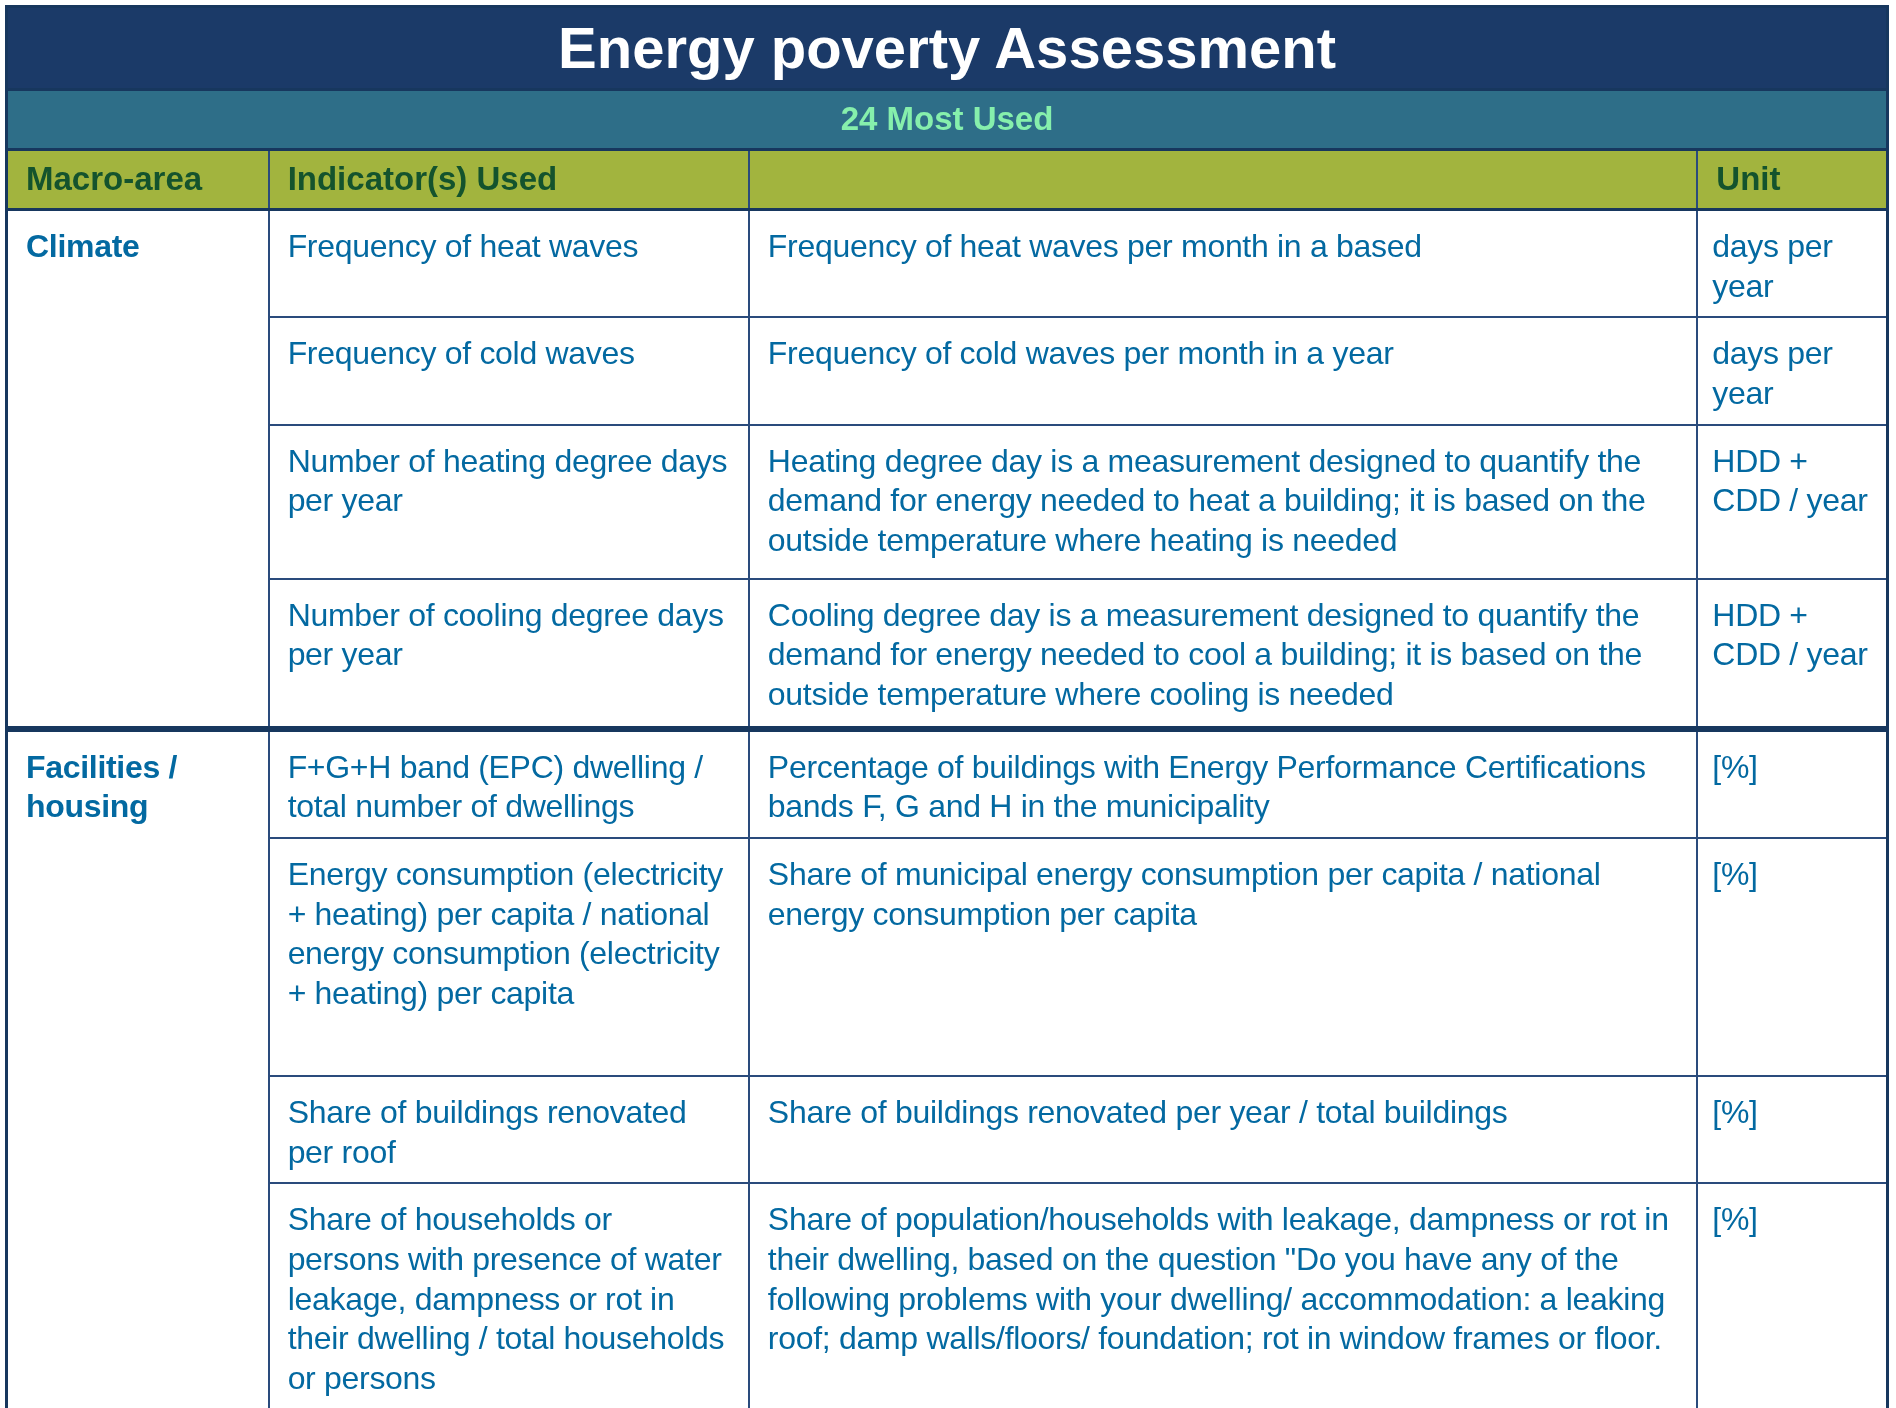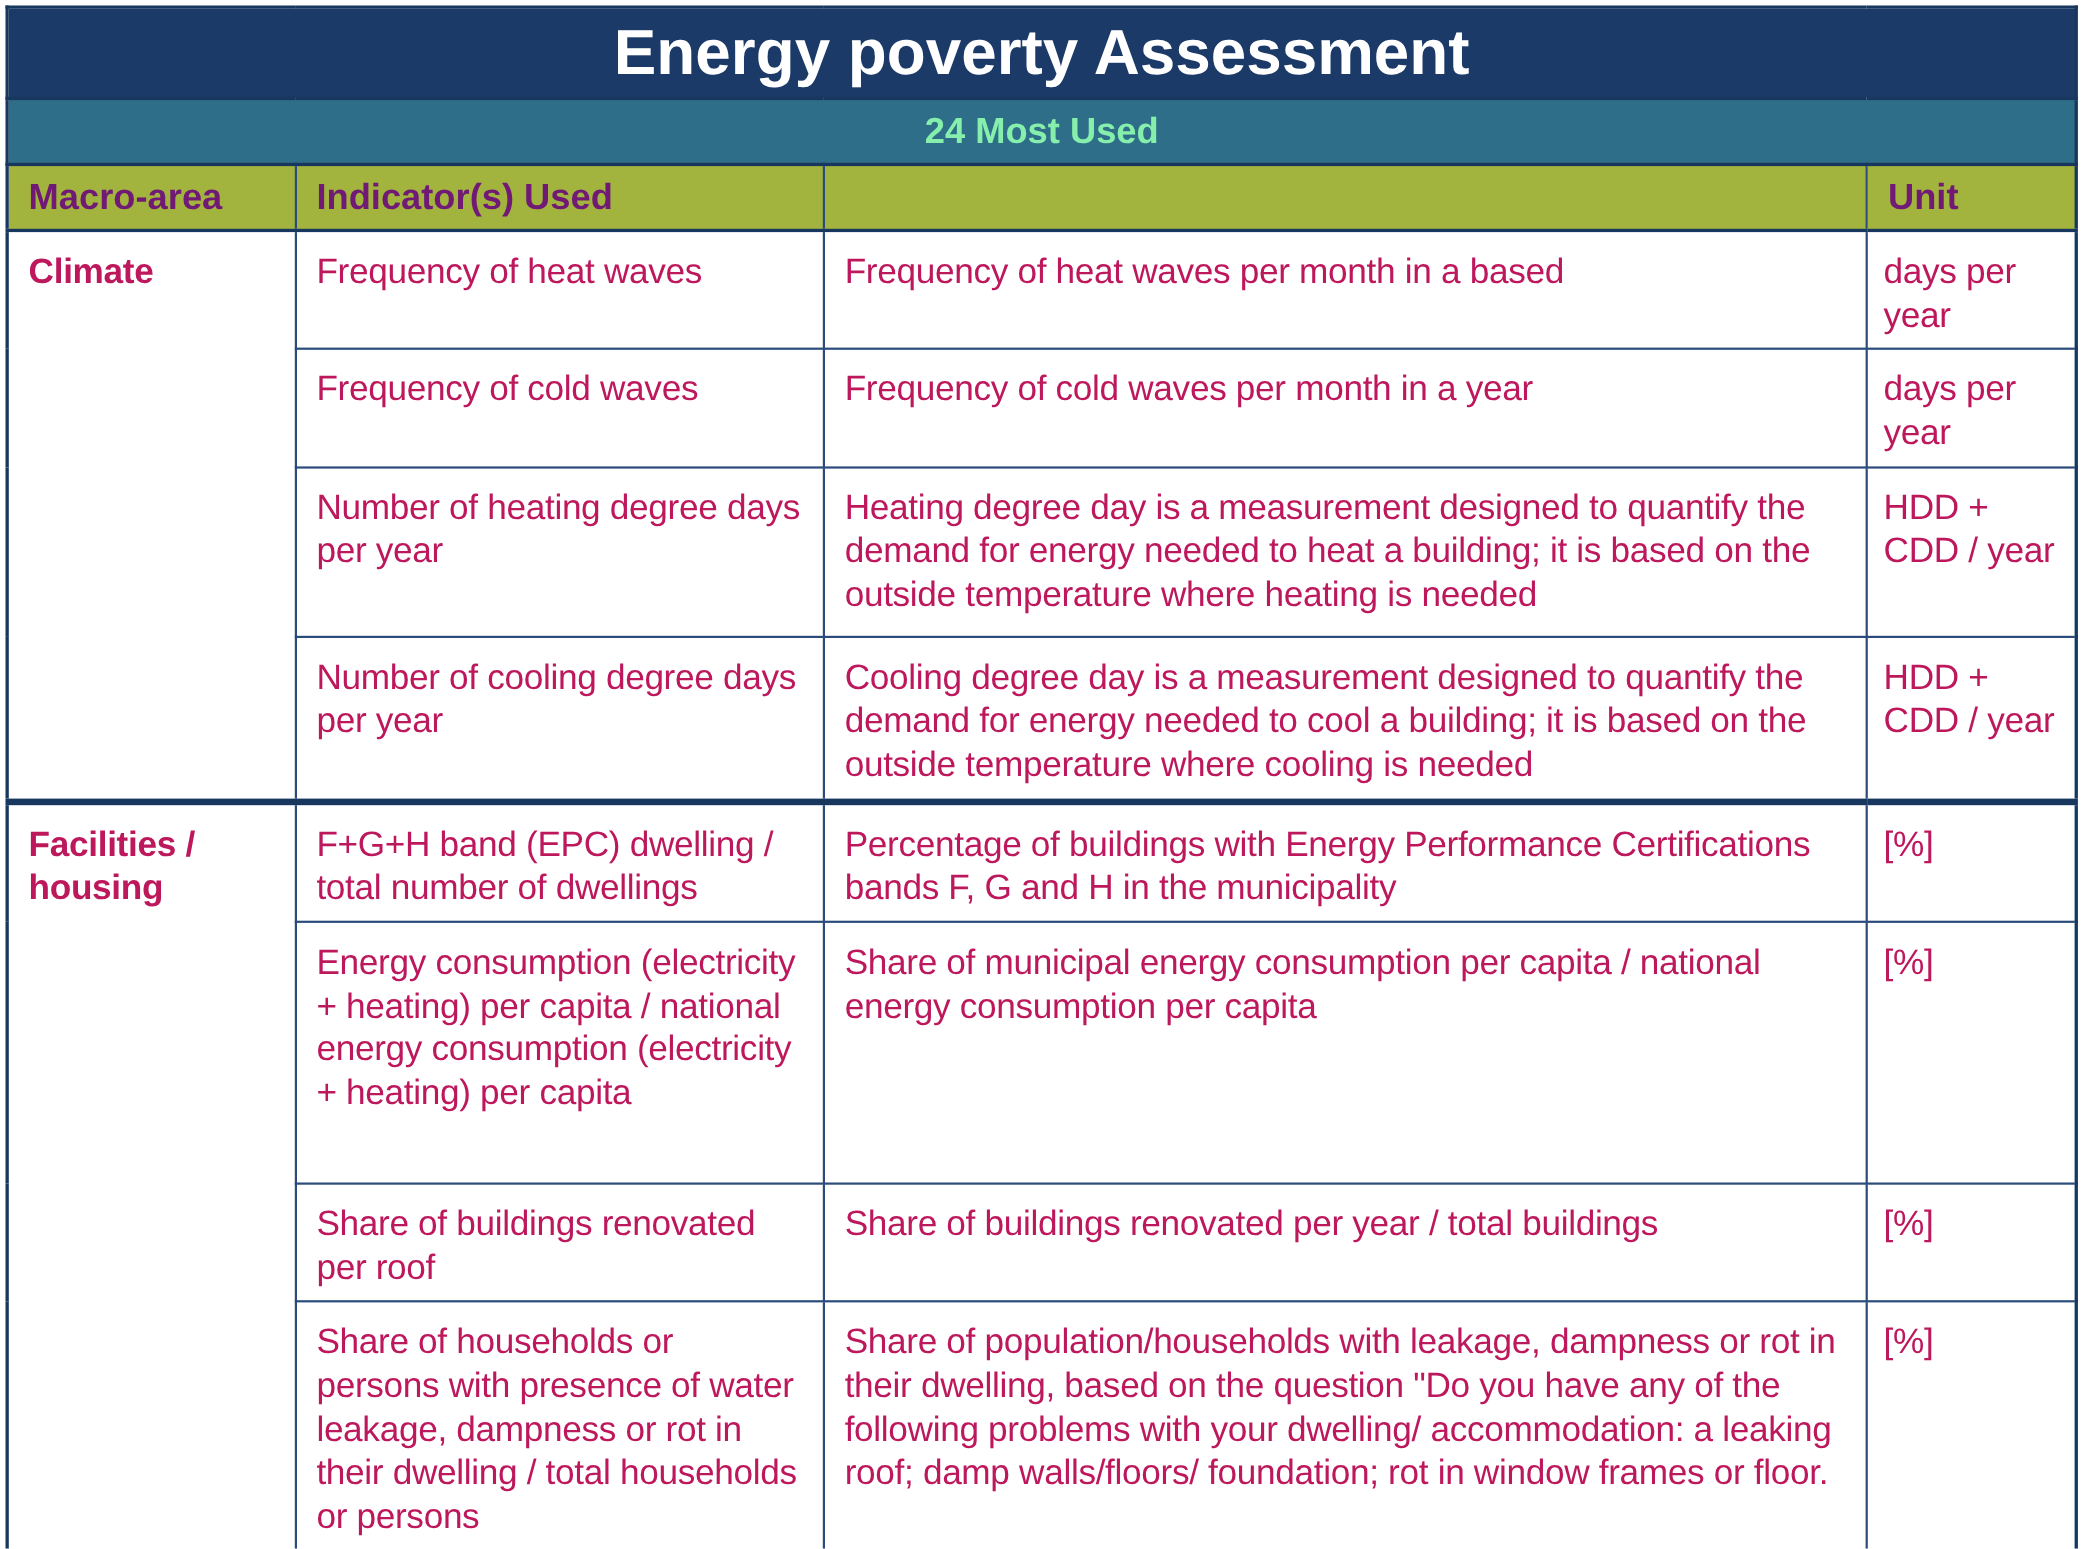--- a/index.html
+++ b/index.html
@@ -25,21 +25,21 @@
     border: 3px solid #17375e;
   }
   col.c1 { width: 262px; }
   col.c2 { width: 480px; }
   col.c3 { width: 948px; }
   col.c4 { width: 190px; }
 
   td {
     border: 2px solid #2a4b7c;
     vertical-align: top;
-    color: #be185d;
+    color: #0369a1;
     font-size: 32px;
     line-height: 1.24;
     letter-spacing: -0.3px;
     padding: 16px 16px 10px 18px;
     overflow: hidden;
     word-wrap: break-word;
   }
 
   tr.title-row td {
     background: #1b3a68;
@@ -58,21 +58,21 @@
     font-weight: bold;
     font-size: 33px;
     text-align: center;
     vertical-align: middle;
     padding: 4px 10px;
     border: 3px solid #17375e;
     letter-spacing: 0;
   }
   tr.header-row td {
     background: #a2b43e;
-    color: #701a75;
+    color: #14532d;
     font-weight: bold;
     font-size: 33px;
     vertical-align: middle;
     padding: 8px 16px 8px 18px;
     border-top: 3px solid #17375e;
     border-bottom: 3px solid #17375e;
     letter-spacing: 0;
   }
   td.macro-cell {
     font-weight: bold;

